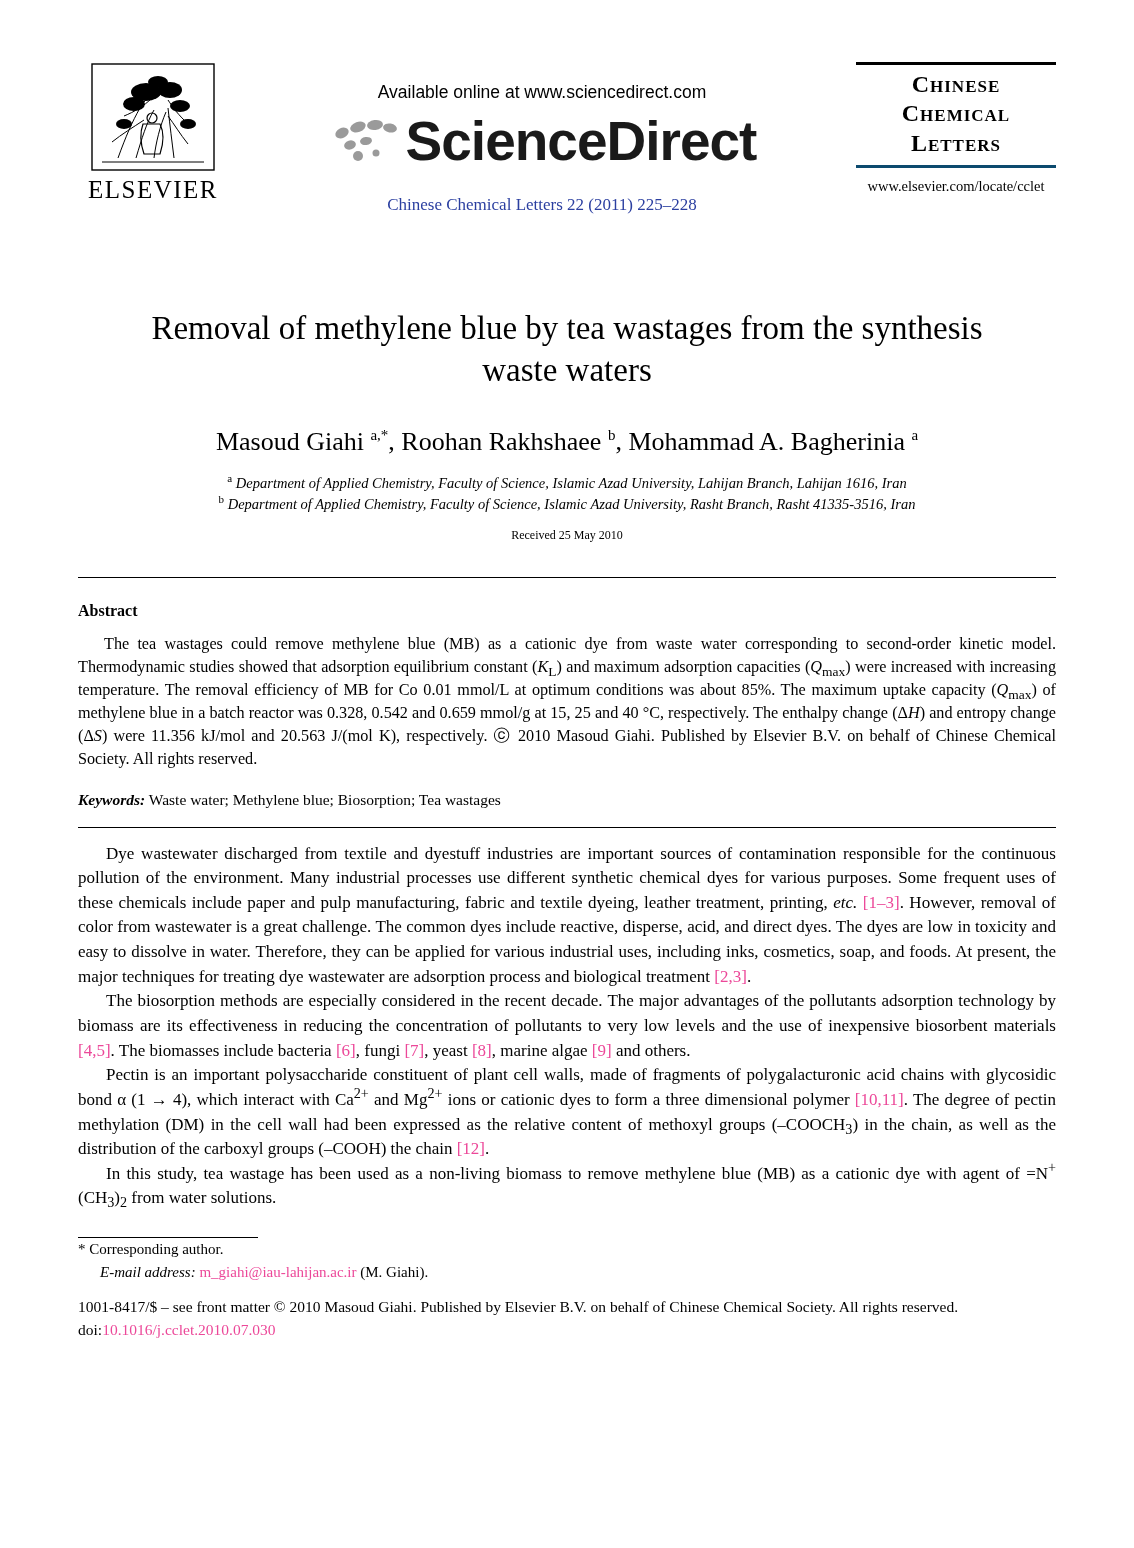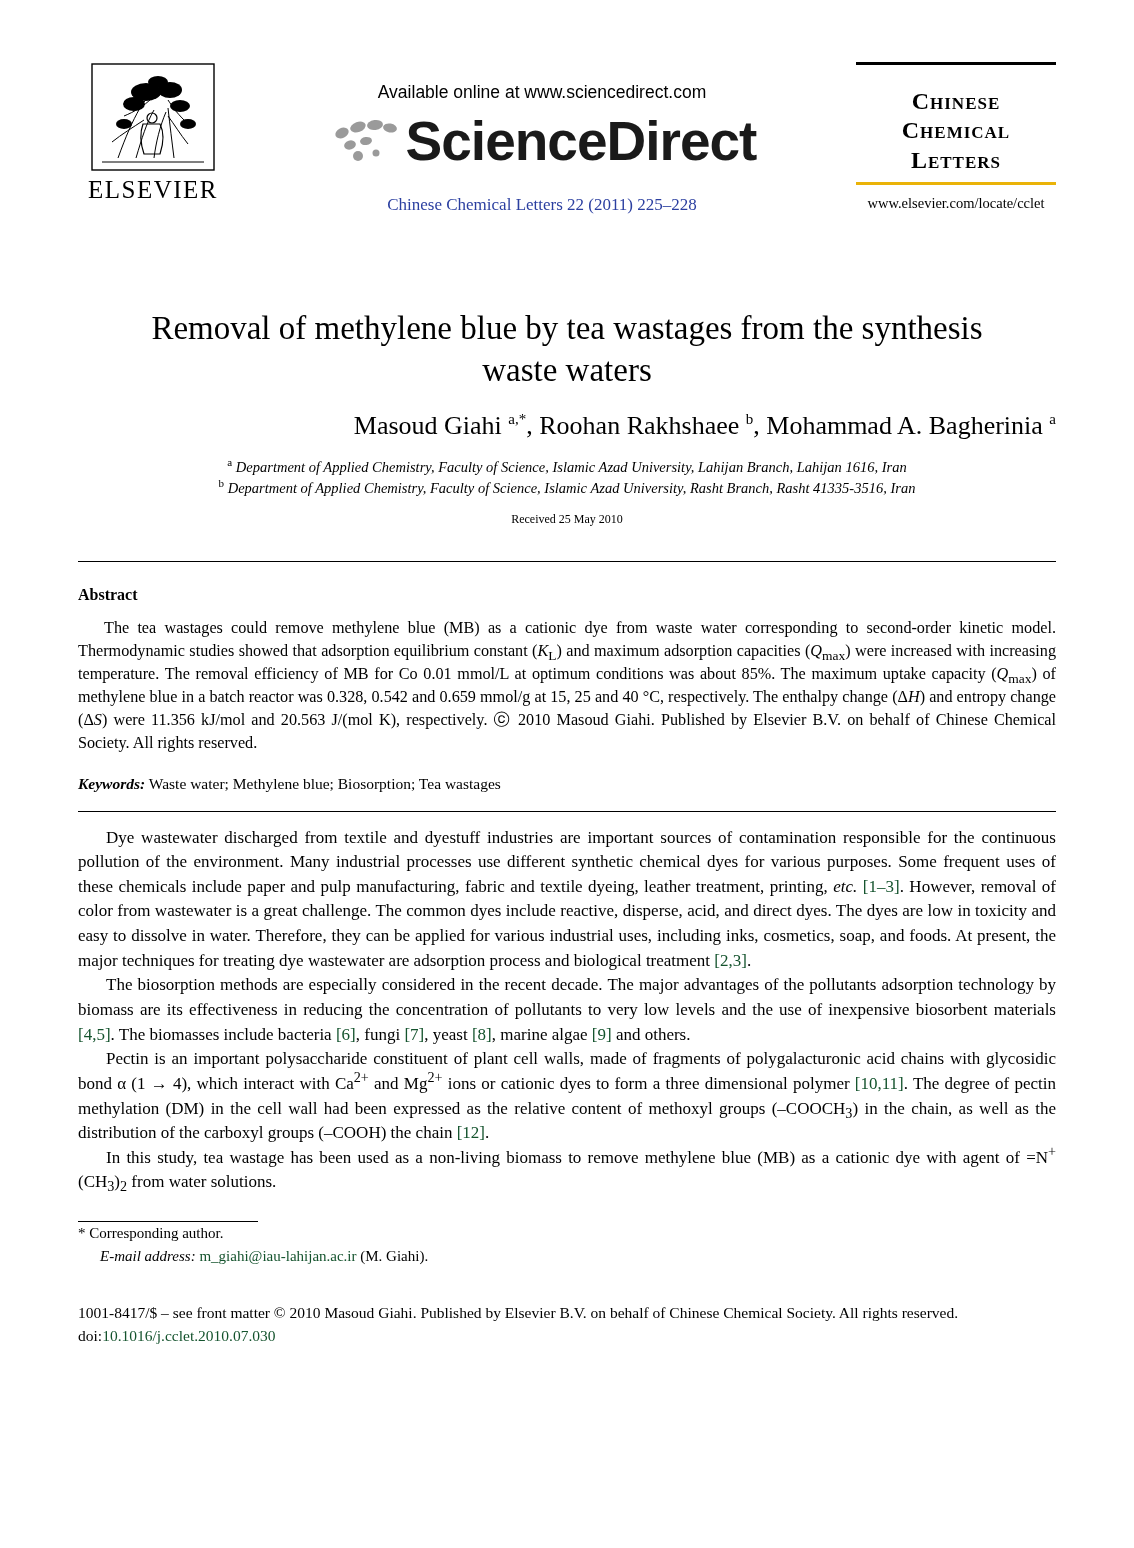--- a/index.html
+++ b/index.html
@@ -77,22 +77,22 @@
     font-size: 17px;
     color: #2b3fa0;
     font-family: "Liberation Serif", serif;
   }
   .ccl-box {
     width: 200px;
     text-align: center;
   }
   .ccl-inner {
     border-top: 3px solid #000;
-    border-bottom: 3px solid #eab308;
-    padding: 22px 0 7px 0;
+    border-bottom: 3px solid #0c4a6e;
+    padding: 5px 0 7px 0;
   }
   .ccl-line {
     font-family: "Liberation Serif", serif;
     font-size: 24px;
     letter-spacing: 1px;
     line-height: 1.22;
     font-variant: small-caps;
     font-weight: bold;
   }
   .ccl-url {
@@ -107,22 +107,21 @@
     margin-top: 60px;
   }
   .title {
     font-size: 33px;
     line-height: 1.28;
     font-weight: normal;
     margin: 0 60px;
   }
   .authors {
     font-size: 26px;
-    margin-top: 20px;
-    text-align: right;
+    margin-top: 36px;
   }
   .authors sup {
     font-size: 15px;
   }
   .affil {
     font-size: 14.5px;
     font-style: italic;
     margin-top: 16px;
     line-height: 1.45;
   }
@@ -174,21 +173,21 @@
     font-size: 17px;
     line-height: 1.45;
     text-align: justify;
     margin-top: 14px;
   }
   .body-text p {
     margin: 0;
     text-indent: 28px;
   }
   .link {
-    color: #14532d;
+    color: #ec4899;
   }
 
   
   .footsep {
     border: none;
     border-top: 1px solid #000;
     width: 180px;
     margin: 26px 0 0 0;
   }
   .footnote {
@@ -198,21 +197,21 @@
   .footnote .indent {
     display: block;
     padding-left: 22px;
   }
   .footnote .email-label {
     font-style: italic;
   }
   .copyright {
     font-size: 15.5px;
     line-height: 1.5;
-    margin-top: 34px;
+    margin-top: 12px;
   }
 
   sub, sup { line-height: 0; }
 </style>
 </head>
 <body>
 
 <div class="page">
 
   <div class="header">

